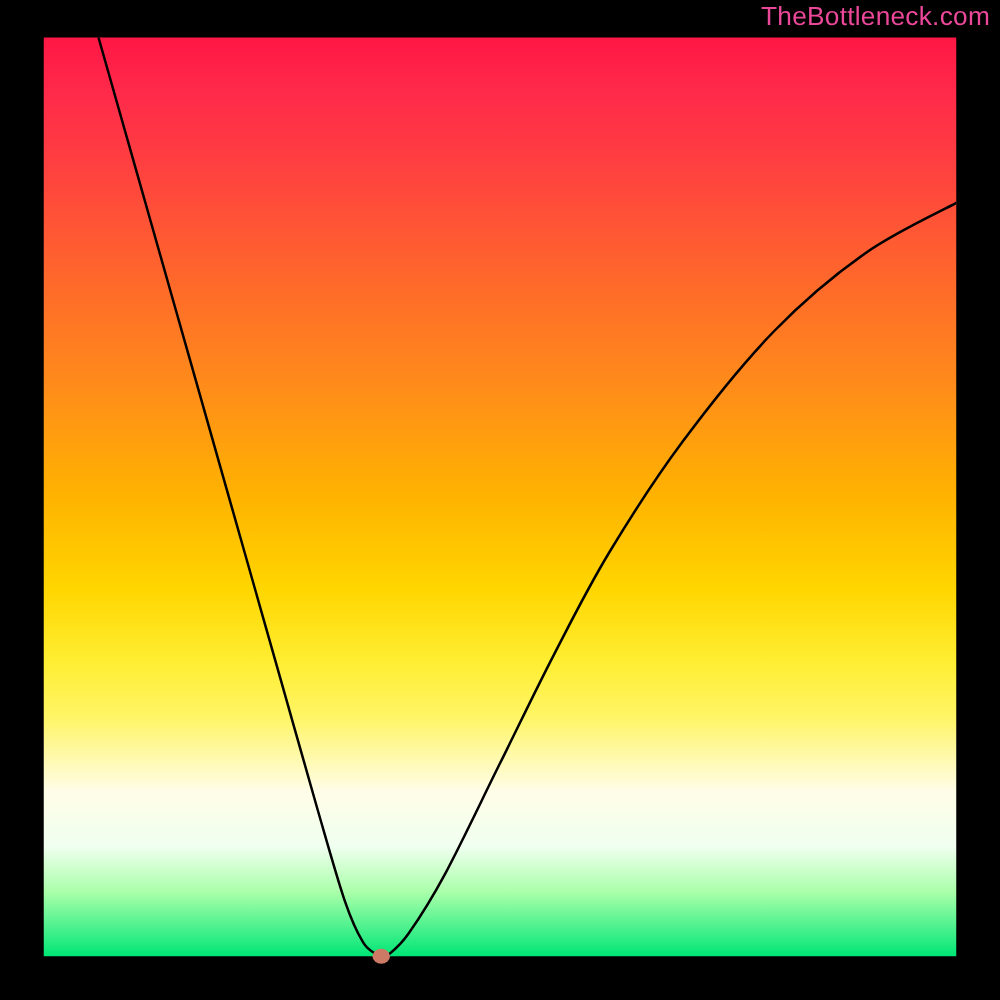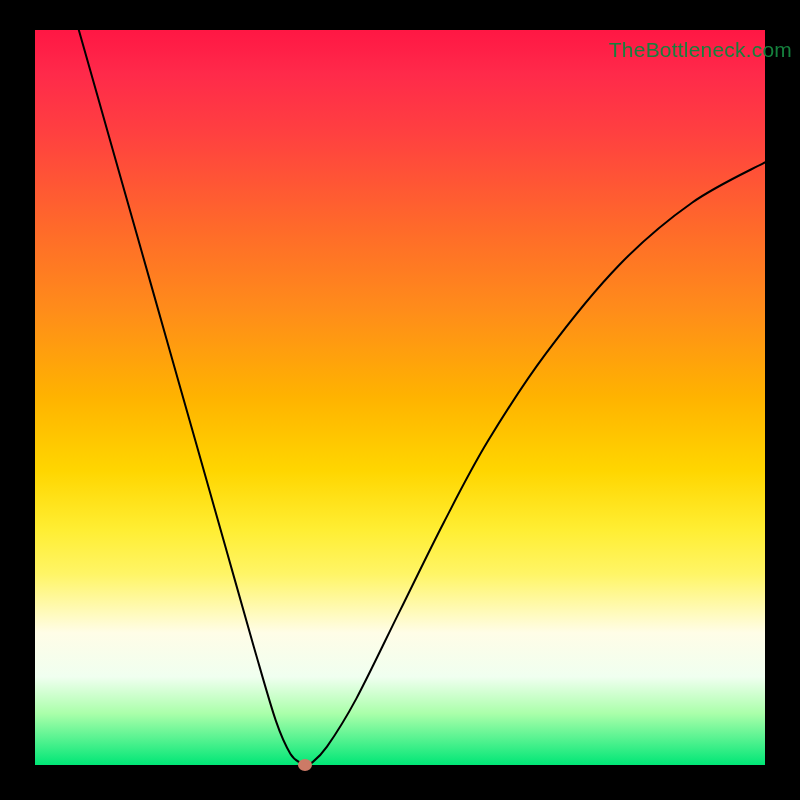--- a/index.html
+++ b/index.html
@@ -8,26 +8,25 @@
     height: 800px;
     background: #000;
     position: relative;
     overflow: hidden;
     font-family: Arial, Helvetica, sans-serif;
   }
   .watermark {
     position: absolute;
     top: 2px;
     right: 8px;
-    color: #15803d;
+    color: #ec4899;
     font-size: 21px;
     font-weight: 400;
     z-index: 5;
     letter-spacing: 0.2px;
-    margin-top: 36px;
   }
   .plot-frame {
     position: absolute;
     left: 35px;
     top: 30px;
     width: 730px;
     height: 735px;
     background: #000;
   }
   .gradient {

